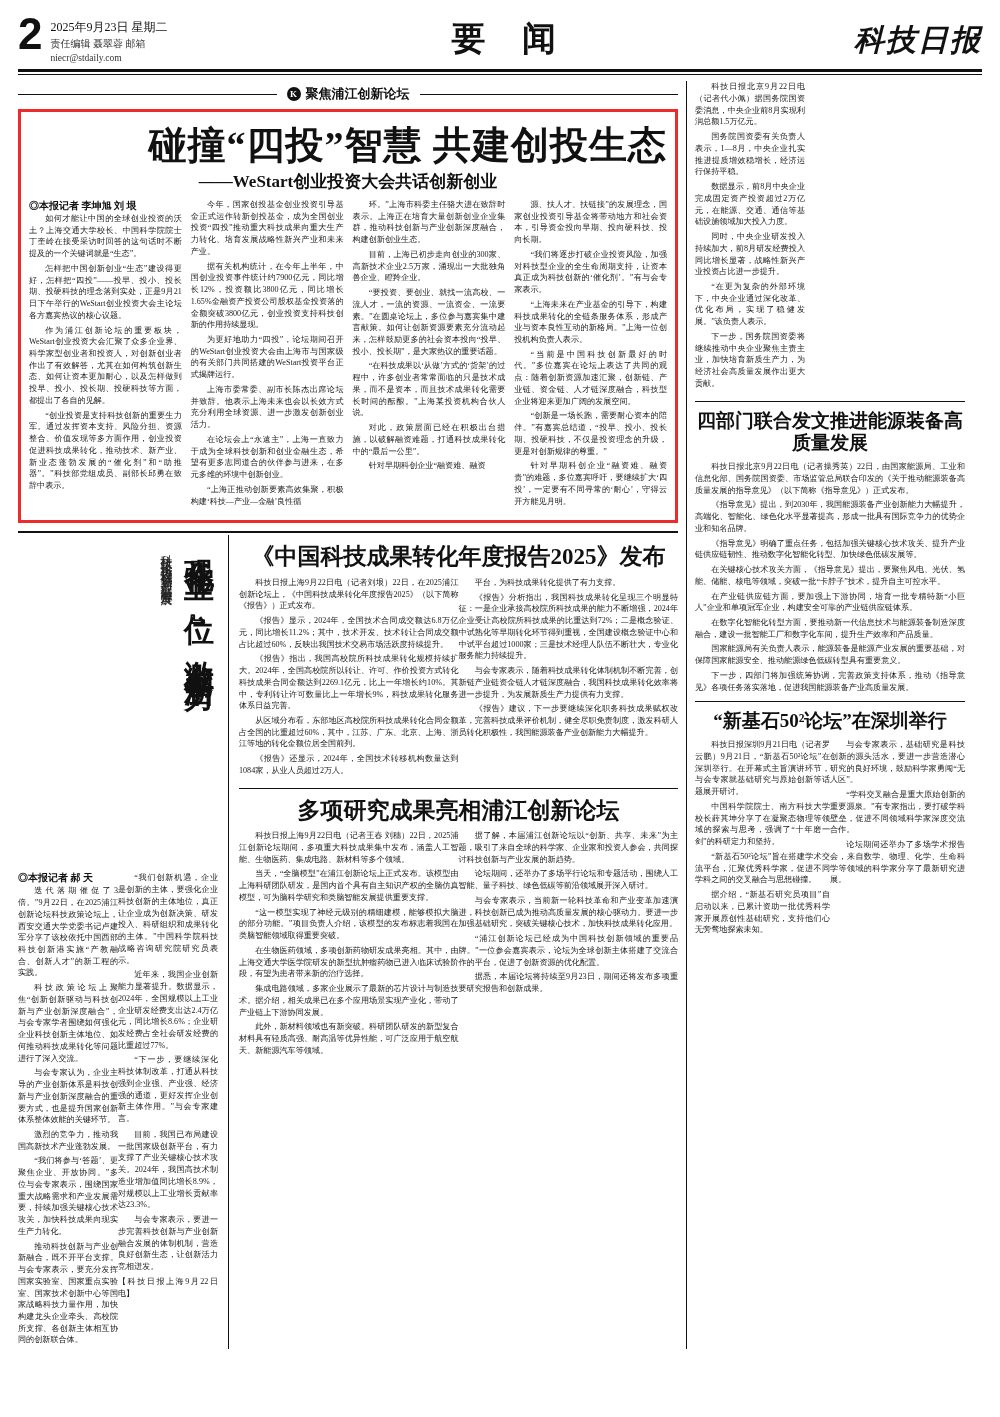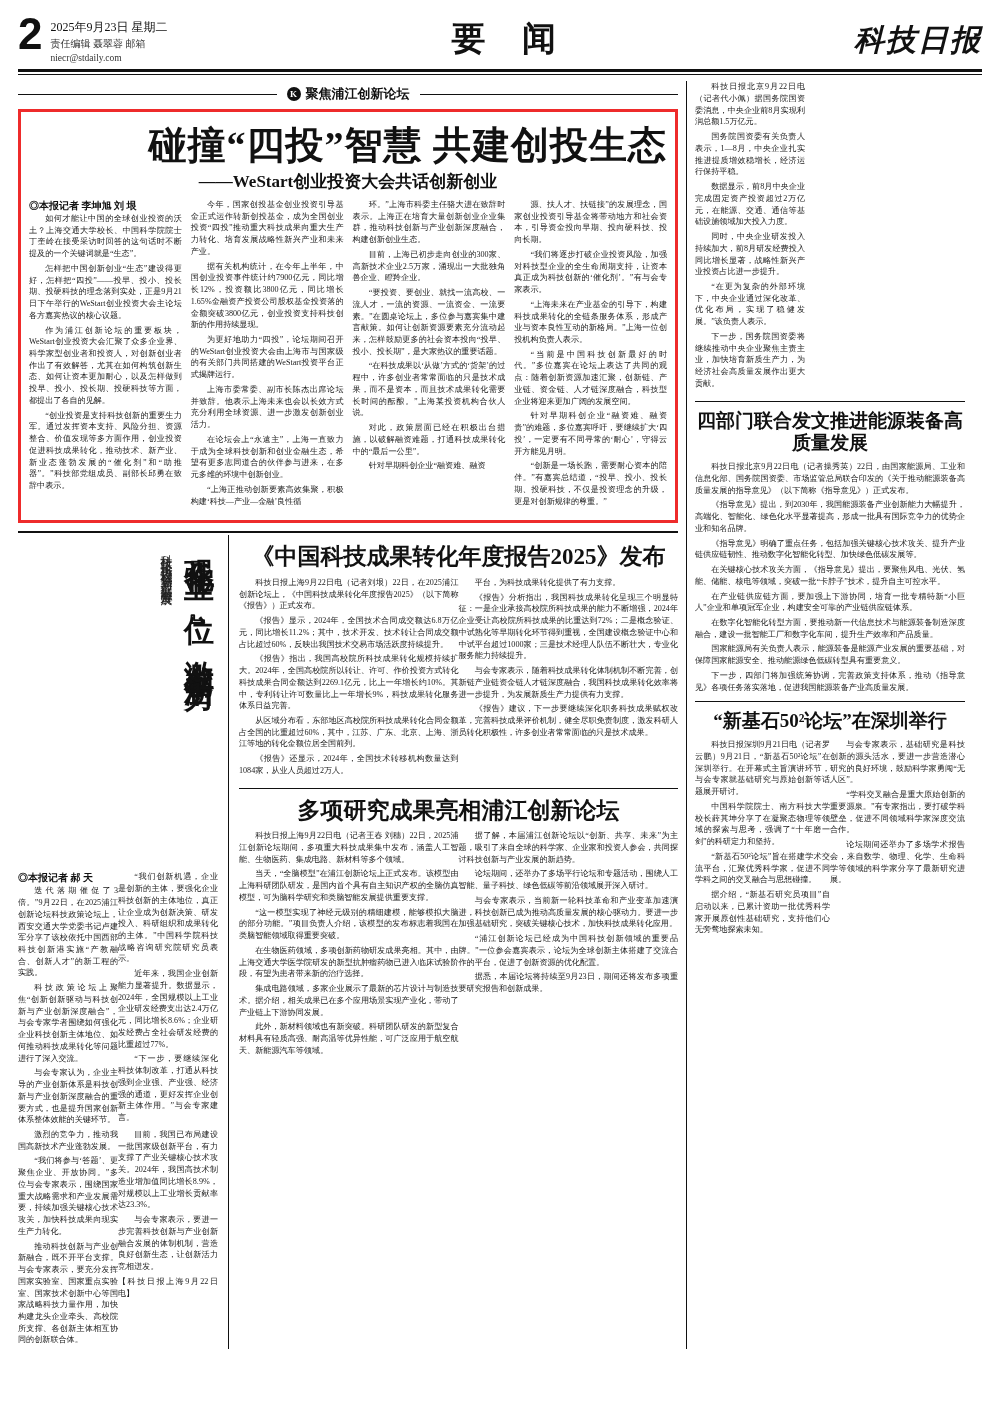--- a/index.html
+++ b/index.html
@@ -123,36 +123,36 @@
             <p class="t">“要投资、要创业、就找一流高校、一流人才，一流的资源、一流资金、一流要素。”在圆桌论坛上，多位参与嘉宾集中建言献策。如何让创新资源要素充分流动起来，怎样鼓励更多的社会资本投向“投早、投小、投长期”，是大家热议的重要话题。</p>
             <p class="t">“在科技成果以‘从做’方式的‘货架’的过程中，许多创业者常常面临的只是技术成果，而不是资本，而且技术成果转化需要长时间的酝酿。”上海某投资机构合伙人说。</p>
             <p class="t">对此，政策层面已经在积极出台措施，以破解融资难题，打通科技成果转化中的“最后一公里”。</p>
             <p class="t">针对早期科创企业“融资难、融资</p>
           </div>
           <div class="c">
             <p class="t">源、扶人才、扶链接”的发展理念，国家创业投资引导基金将带动地方和社会资本，引导资金投向早期、投向硬科技、投向长期。</p>
             <p class="t">“我们将逐步打破企业投资风险，加强对科技型企业的全生命周期支持，让资本真正成为科技创新的‘催化剂’。”有与会专家表示。</p>
             <p class="t">“上海未来在产业基金的引导下，构建科技成果转化的全链条服务体系，形成产业与资本良性互动的新格局。”上海一位创投机构负责人表示。</p>
             <p class="t">“当前是中国科技创新最好的时代。”多位嘉宾在论坛上表达了共同的观点：随着创新资源加速汇聚，创新链、产业链、资金链、人才链深度融合，科技型企业将迎来更加广阔的发展空间。</p>
+            <p class="t">“创新是一场长跑，需要耐心资本的陪伴。”有嘉宾总结道，“投早、投小、投长期、投硬科技，不仅是投资理念的升级，更是对创新规律的尊重。”</p>
             <p class="t">针对早期科创企业“融资难、融资贵”的难题，多位嘉宾呼吁，要继续扩大‘四投’，一定要有不同寻常的‘耐心’，守得云开方能见月明。</p>
-            <p class="t">“创新是一场长跑，需要耐心资本的陪伴。”有嘉宾总结道，“投早、投小、投长期、投硬科技，不仅是投资理念的升级，更是对创新规律的尊重。”</p>
           </div>
         </div>
       </div>
 
       <div class="hr2"></div>
 
       <div style="display:flex;gap:10px;">
 
         <div style="width:200px;">
           <div class="vblock">
             <div class="vmain">强化企业『C位』 激发创新活力</div>
             <div class="vsub">科技政策论坛热议科技创新与产业创新融合发展</div>
           </div>
-          <div class="cols2" style="margin-top:6px;">
+          <div class="cols2" style="margin-top:6px;align-items:center;">
             <div class="c">
               <div class="byline">◎本报记者 郝 天</div>
               <p class="t">迭代落期催促了3倍。”9月22日，在2025浦江创新论坛科技政策论坛上，西安交通大学党委书记卢建军分享了该校依托中国西部科技创新港实施“产教融合、创新人才”的新工程的实践。</p>
               <p class="t">科技政策论坛上聚焦“创新创新驱动与科技创新与产业创新深度融合”，与会专家学者围绕如何强化企业科技创新主体地位、如何推动科技成果转化等问题进行了深入交流。</p>
               <p class="t">与会专家认为，企业主导的产业创新体系是科技创新与产业创新深度融合的重要方式，也是提升国家创新体系整体效能的关键环节。</p>
             </div>
             <div class="c">
               <p class="t">“我们创新机遇，企业是创新的主体，要强化企业科技创新的主体地位，真正让企业成为创新决策、研发投入、科研组织和成果转化的主体。”中国科学院科技战略咨询研究院研究员表示。</p>
               <p class="t">近年来，我国企业创新能力显著提升。数据显示，2024年，全国规模以上工业企业研发经费支出达2.4万亿元，同比增长8.6%；企业研发经费占全社会研发经费的比重超过77%。</p>
               <p class="t">“下一步，要继续深化科技体制改革，打通从科技强到企业强、产业强、经济强的通道，更好发挥企业创新主体作用。”与会专家建言。</p>
@@ -182,21 +182,21 @@
               <p class="t">科技日报上海9月22日电（记者刘垠）22日，在2025浦江创新论坛上，《中国科技成果转化年度报告2025》（以下简称《报告》）正式发布。</p>
               <p class="t">《报告》显示，2024年，全国技术合同成交额达6.8万亿元，同比增长11.2%；其中，技术开发、技术转让合同成交额占比超过60%，反映出我国技术交易市场活跃度持续提升。</p>
               <p class="t">《报告》指出，我国高校院所科技成果转化规模持续扩大。2024年，全国高校院所以转让、许可、作价投资方式转化科技成果合同金额达到2269.1亿元，比上一年增长约10%。其中，专利转让许可数量比上一年增长9%，科技成果转化服务体系日益完善。</p>
               <p class="t">从区域分布看，东部地区高校院所科技成果转化合同金额占全国的比重超过60%，其中，江苏、广东、北京、上海、浙江等地的转化金额位居全国前列。</p>
               <p class="t">《报告》还显示，2024年，全国技术转移机构数量达到1084家，从业人员超过2万人。</p>
             </div>
             <div class="c">
               <p class="t">平台，为科技成果转化提供了有力支撑。</p>
               <p class="t">《报告》分析指出，我国科技成果转化呈现三个明显特征：一是企业承接高校院所科技成果的能力不断增强，2024年企业受让高校院所科技成果的比重达到72%；二是概念验证、中试熟化等早期转化环节得到重视，全国建设概念验证中心和中试平台超过1000家；三是技术经理人队伍不断壮大，专业化服务能力持续提升。</p>
               <p class="t">与会专家表示，随着科技成果转化体制机制不断完善，创新链产业链资金链人才链深度融合，我国科技成果转化效率将进一步提升，为发展新质生产力提供有力支撑。</p>
-              <p class="t">《报告》建议，下一步要继续深化职务科技成果赋权改革，完善科技成果评价机制，健全尽职免责制度，激发科研人员转化积极性，许多创业者常常面临的只是技术成果。</p>
+              <p class="t">《报告》建议，下一步要继续深化职务科技成果赋权改革，完善科技成果评价机制，健全尽职免责制度，激发科研人员转化积极性，我国能源装备产业创新能力大幅提升。</p>
             </div>
           </div>
 
           <div class="hr"></div>
 
           <h2 class="hl">多项研究成果亮相浦江创新论坛</h2>
           <div class="cols2">
             <div class="c">
               <p class="t">科技日报上海9月22日电（记者王春 刘穗）22日，2025浦江创新论坛期间，多项重大科技成果集中发布，涵盖人工智能、生物医药、集成电路、新材料等多个领域。</p>
               <p class="t">当天，“全脑模型”在浦江创新论坛上正式发布。该模型由上海科研团队研发，是国内首个具有自主知识产权的全脑仿真模型，可为脑科学研究和类脑智能发展提供重要支撑。</p>

